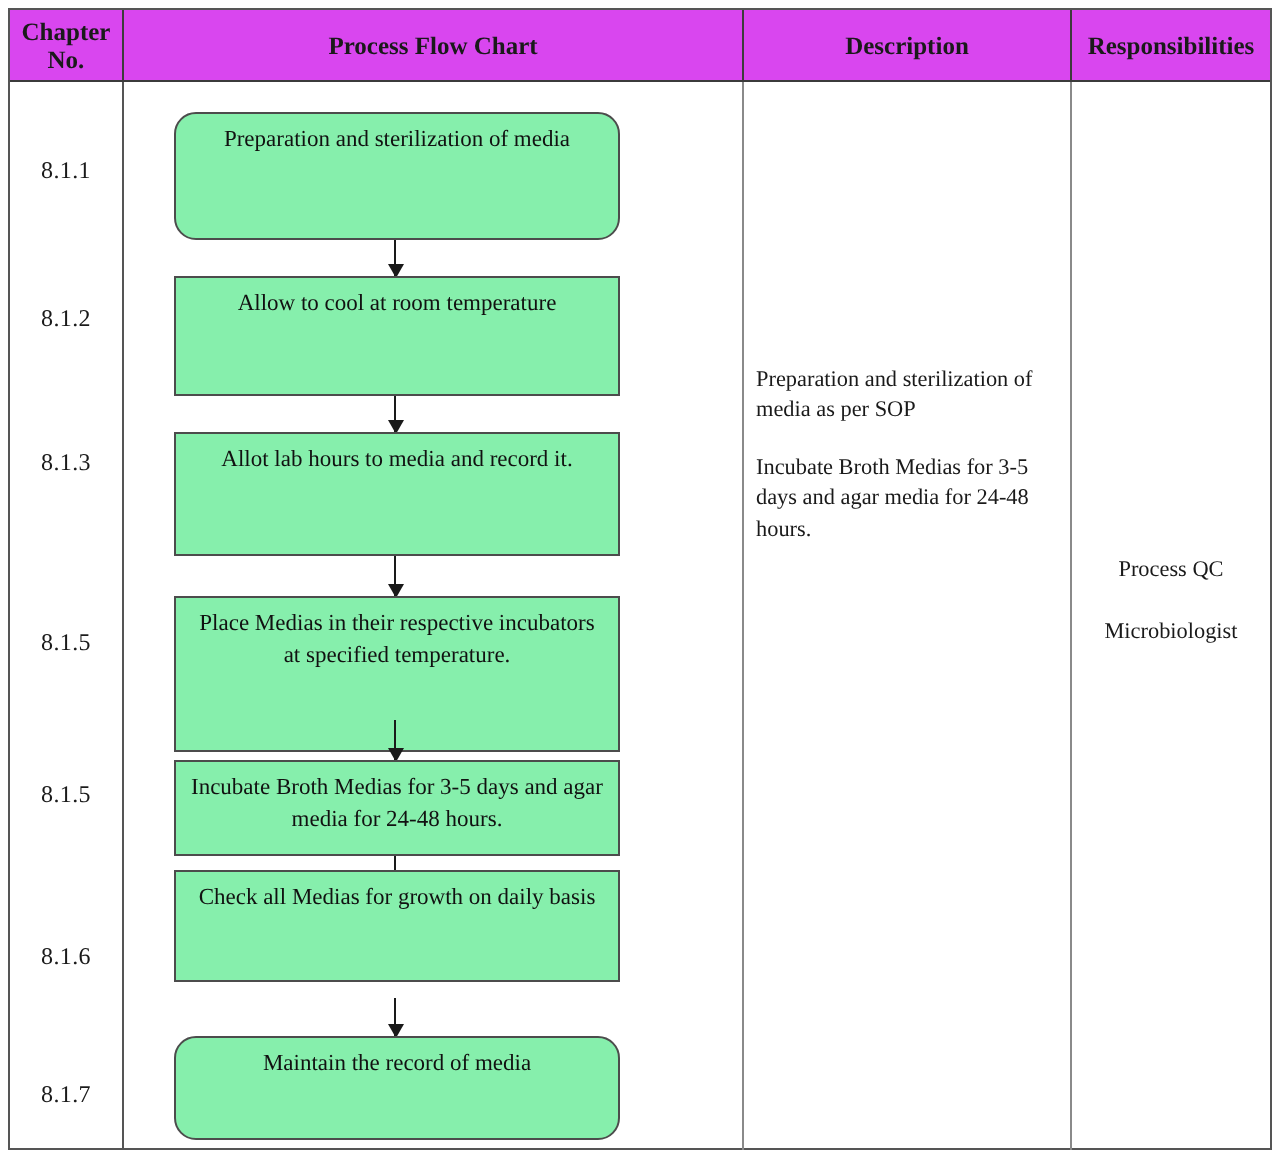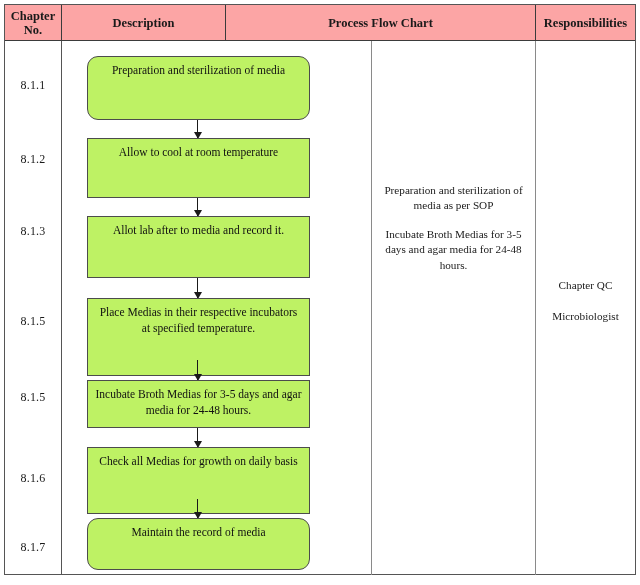--- a/index.html
+++ b/index.html
@@ -23,21 +23,21 @@
     height: 571px;
     border: 1px solid #555;
     box-sizing: border-box;
     background: #ffffff;
   }
 
   
   .thead {
     display: flex;
     height: 36px;
-    background: #fca5a5;
+    background: #d946ef;
     border-bottom: 1px solid #3b3b3b;
     box-sizing: border-box;
   }
   .th {
     display: flex;
     align-items: center;
     justify-content: center;
     text-align: center;
     font-weight: bold;
     font-size: 12.5px;
@@ -92,21 +92,21 @@
     letter-spacing: 0.2px;
   }
 
   
   .flow-box {
     position: absolute;
     left: 25px;
     width: 223px;
     border: 1px solid #4c4c4c;
     box-sizing: border-box;
-    background: #bef264;
+    background: #86efac;
     text-align: center;
     font-size: 11.5px;
     line-height: 1.42;
     padding: 5px 7px 0 7px;
     color: #111;
   }
   .flow-box.rounded { border-radius: 11px; }
 
   
   .arrow {
@@ -126,21 +126,21 @@
     border-right: 4px solid transparent;
     border-top: 7px solid #1a1a1a;
   }
 
   
   .desc-wrap {
     position: absolute;
     left: 6px;
     right: 6px;
     top: 142px;
-    text-align: center;
+    text-align: left;
     font-size: 11.2px;
     line-height: 1.38;
   }
   .desc-p { margin: 0 0 13px 0; }
   .desc-p:last-child { margin-bottom: 0; }
 
   
   .resp-wrap {
     position: absolute;
     left: 4px;
@@ -158,22 +158,22 @@
 
 <div class="sop-table">
 
   <div class="thead">
     <div class="th th-chapter">
       <span>
         <span>Chapter</span><br>
         <span>No.</span>
       </span>
     </div>
+    <div class="th th-flow">Process Flow Chart</div>
     <div class="th th-description">Description</div>
-    <div class="th th-flow">Process Flow Chart</div>
     <div class="th th-resp">Responsibilities</div>
   </div>
 
   <div class="tbody">
 
     <div class="col-chapter">
       <div class="chapter-no" style="top:37px">8.1.1</div>
       <div class="chapter-no" style="top:111px">8.1.2</div>
       <div class="chapter-no" style="top:183px">8.1.3</div>
       <div class="chapter-no" style="top:273px">8.1.5</div>
@@ -183,43 +183,43 @@
     </div>
 
     <div class="col-flow">
 
       <div class="flow-box rounded" style="top:15px; height:64px">Preparation and sterilization of media</div>
       <div class="arrow" style="top:79px; height:18px"></div>
 
       <div class="flow-box" style="top:97px; height:60px">Allow to cool at room temperature</div>
       <div class="arrow" style="top:157px; height:18px"></div>
 
-      <div class="flow-box" style="top:175px; height:62px">Allot lab after to media and record it.</div>
+      <div class="flow-box" style="top:175px; height:62px">Allot lab hours to media and record it.</div>
       <div class="arrow" style="top:237px; height:20px"></div>
 
       <div class="flow-box" style="top:257px; height:78px">Place Medias in their respective incubators at specified temperature.</div>
       <div class="arrow" style="top:319px; height:20px"></div>
 
       <div class="flow-box" style="top:339px; height:48px">Incubate Broth Medias for 3-5 days and agar media for 24-48 hours.</div>
       <div class="arrow" style="top:387px; height:19px"></div>
 
-      <div class="flow-box" style="top:406px; height:67px">Check all Medias for growth on daily basis</div>
+      <div class="flow-box" style="top:394px; height:56px">Check all Medias for growth on daily basis</div>
       <div class="arrow" style="top:458px; height:19px"></div>
 
       <div class="flow-box rounded" style="top:477px; height:52px">Maintain the record of media</div>
     </div>
 
     <div class="col-description">
       <div class="desc-wrap">
         <p class="desc-p">Preparation and sterilization of media as per SOP</p>
         <p class="desc-p">Incubate Broth Medias for 3-5 days and agar media for 24-48 hours.</p>
       </div>
     </div>
 
     <div class="col-resp">
       <div class="resp-wrap">
-        <p class="resp-line">Chapter QC</p>
+        <p class="resp-line">Process QC</p>
         <p class="resp-line">Microbiologist</p>
       </div>
     </div>
 
   </div>
 </div>
 
 </body></html>

